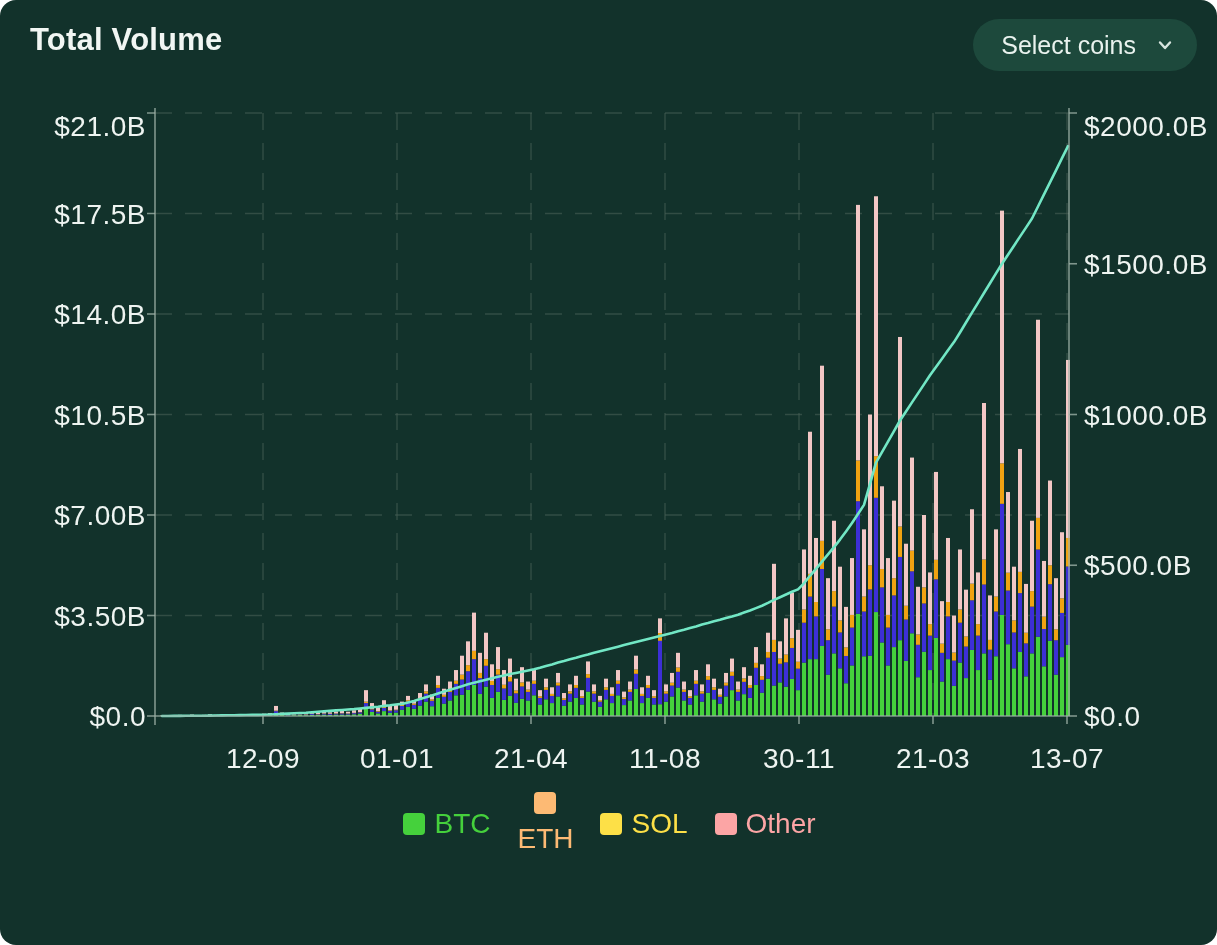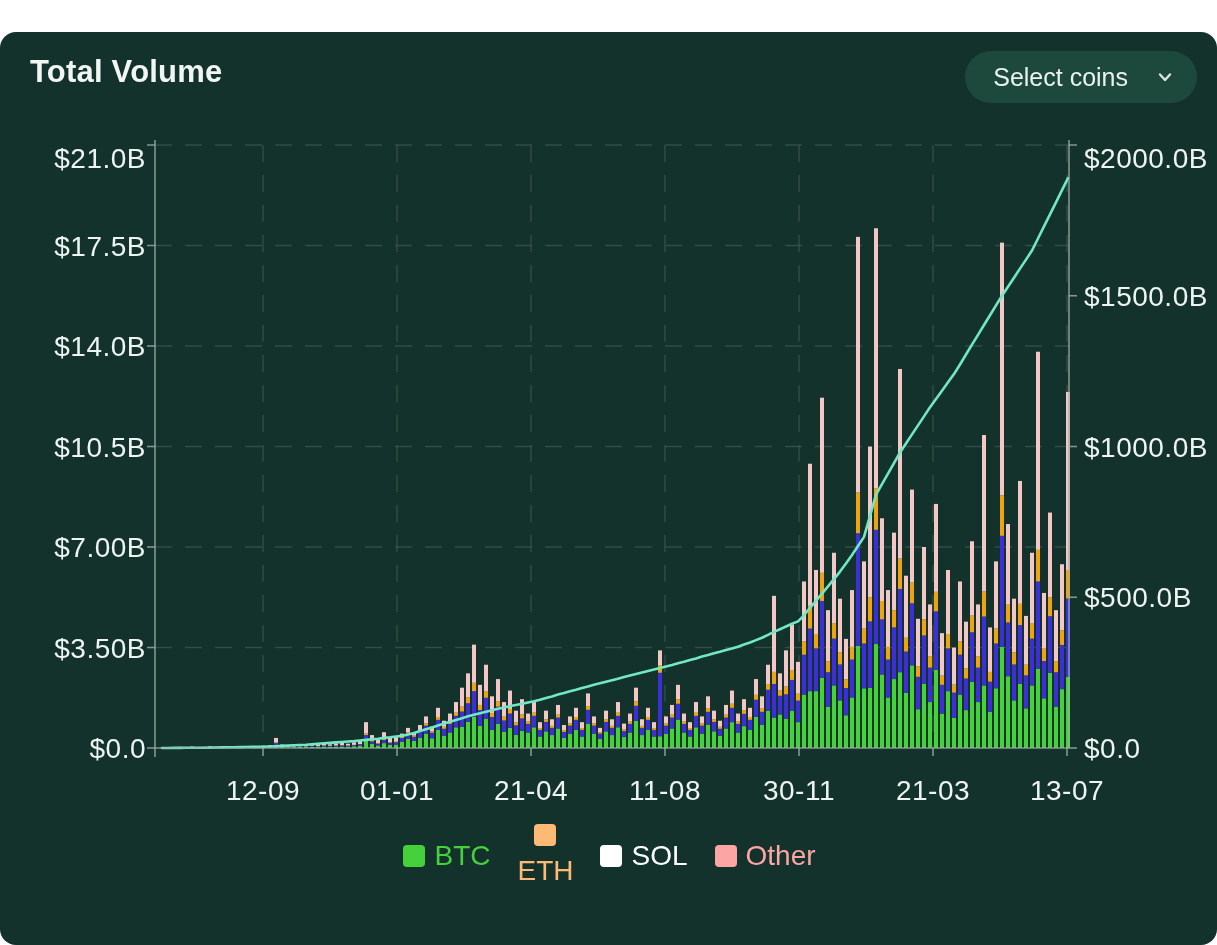--- a/index.html
+++ b/index.html
@@ -1,20 +1,20 @@
 <!DOCTYPE html>
 <html><head>
 <meta charset="utf-8">
 <style>
   html,body{margin:0;padding:0;width:1217px;height:945px;overflow:hidden;background:#ffffff;
     font-family:"Liberation Sans", sans-serif;}
-  .card{position:absolute;inset:0;background:#12322b;border-radius:16px;overflow:hidden;margin-top:32px;}
+  .card{position:absolute;inset:0;background:#12322b;border-radius:16px;overflow:hidden;}
   .page-title{position:absolute;left:30px;top:22px;font-size:31px;font-weight:700;color:#f1f6f3;letter-spacing:.2px;}
   .select-btn{position:absolute;top:19px;right:20px;height:52px;border-radius:26px;background:#1d493c;
-    color:#e9f2ee;font-size:25px;display:flex;align-items:center;gap:27px;padding:0 22px 0 28px;
+    color:#e9f2ee;font-size:25px;display:flex;align-items:center;gap:19px;padding:0 22px 0 28px;
     border:none;cursor:pointer;font-family:"Liberation Sans", sans-serif;}
   .chart-svg{position:absolute;left:0;top:0;}
   .grid{stroke:#465e54;stroke-width:1.4;stroke-dasharray:17 13;opacity:.62;}
   .axis{stroke:#9cafa6;stroke-width:1.6;opacity:.8;fill:none;}
   .axlbl{fill:#eef4f1;font-size:28px;font-family:"Liberation Sans", sans-serif;letter-spacing:.5px;}
   .legend{position:absolute;left:1px;top:792px;width:100%;display:flex;justify-content:center;
     align-items:center;gap:27px;}
   .legend-item{display:flex;align-items:center;gap:9px;font-size:28px;cursor:pointer;}
   .swatch{width:22px;height:22px;border-radius:4px;background:currentColor;flex:0 0 auto;}
   .cum-marker{position:relative;width:42px;height:16px;flex:0 0 auto;}
@@ -697,21 +697,21 @@
 
   <div class="legend">
     <div class="legend-item" style="color: rgb(69, 209, 60);">
       <span class="swatch"></span>
       <span>BTC</span>
     </div>
     <div class="legend-item" style="color: #fdba74; flex-direction: column;">
       <span class="swatch"></span>
       <span>ETH</span>
     </div>
-    <div class="legend-item" style="color: #ffffff;">
+    <div class="legend-item" style="color: #fde047;">
       <span class="swatch"></span>
       <span>SOL</span>
     </div>
     <div class="legend-item" style="color: #fca5a5;">
       <span class="swatch"></span>
       <span>Other</span>
     </div>
   </div>
 
 </div>

